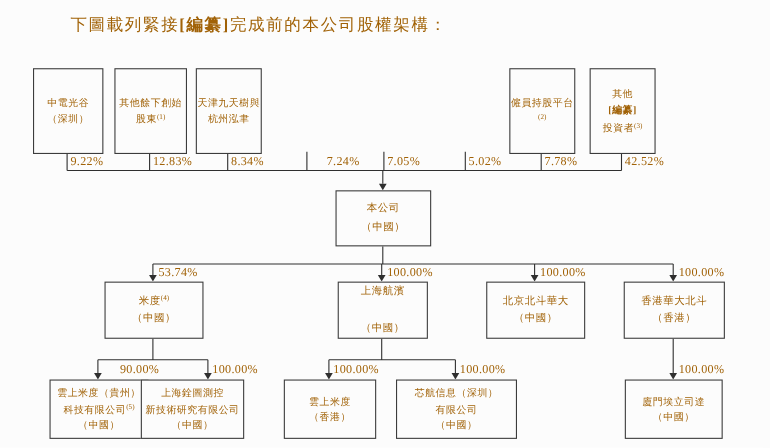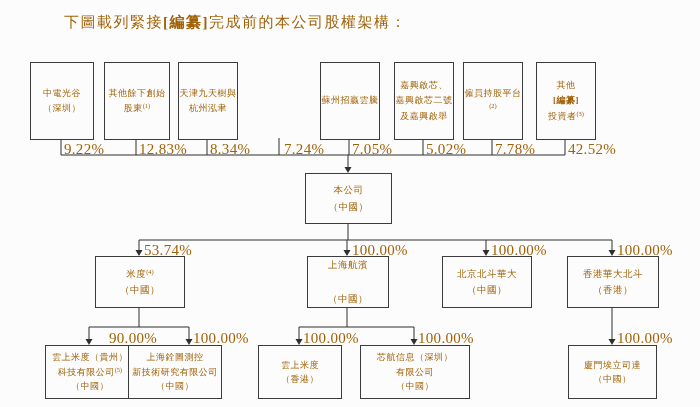--- a/index.html
+++ b/index.html
@@ -23,21 +23,21 @@
   .lv1{font-size:9px;}
   .lv2{font-size:9.5px;}
   .lv3{font-size:9px;line-height:1.6;}
   .co{font-size:9.5px;}
   .name{white-space:pre-line;}
   .ln{display:block;}
   .nw{display:inline;}
   .bold{font-weight:bold;}
   .sp{font-size:6.5px;position:relative;top:-3px;letter-spacing:0;}
   .pct{
-    position:absolute;font-size:15px;letter-spacing:0.3px;white-space:nowrap;
+    position:absolute;font-size:11px;letter-spacing:0.3px;white-space:nowrap;
   }
 </style>
 </head>
 <body>
 
 <div class="canvas">
 
   <div class="title"><span>下圖載列緊接</span><span class="bold">[編纂]</span><span>完成前的本公司股權架構：</span></div>
 
   <svg class="wires" width="700" height="407">
@@ -76,41 +76,33 @@
 （深圳）</span></span>
     </div>
   <div class="box lv1" style="left:104px;top:62px;width:64px;height:76px;">
       <span class="nw"><span class="name">其他餘下創始
 股東</span><span class="sp">(1)</span></span>
     </div>
   <div class="box lv1" style="left:178px;top:62px;width:58px;height:76px;">
       <span class="nw"><span class="name">天津九天樹與
 杭州泓聿</span></span>
     </div>
-  <div class="box lv1" style="left:320px;top:62px;width:58px;height:76px;">
-      <span class="nw"><span class="name">蘇州招贏雲騰</span></span>
-    </div>
-  <div class="box lv1" style="left:394px;top:62px;width:58px;height:76px;">
-      <span class="nw"><span class="name">嘉興啟芯、
-嘉興啟芯二號
-及嘉興啟舉</span></span>
-    </div>
   <div class="box lv1" style="left:463px;top:62px;width:58px;height:76px;">
       <span class="nw"><span class="name">僱員持股平台</span><span class="sp">(2)</span></span>
     </div>
   <div class="box lv1" style="left:536px;top:62px;width:58px;height:76px;">
     <span class="ln">其他</span>
     <span class="ln bold">[編纂]</span>
     <span class="nw"><span>投資者</span><span class="sp">(3)</span></span>
   </div>
 
   <span class="pct" style="left:64px;top:141px;">9.22%</span>
   <span class="pct" style="left:139px;top:141px;">12.83%</span>
   <span class="pct" style="left:210px;top:141px;">8.34%</span>
-  <span class="pct" style="left:284px;top:141px;text-align:right;">7.24%</span>
+  <span class="pct" style="left:297px;top:141px;text-align:right;">7.24%</span>
   <span class="pct" style="left:352px;top:141px;">7.05%</span>
   <span class="pct" style="left:426px;top:141px;">5.02%</span>
   <span class="pct" style="left:495px;top:141px;">7.78%</span>
   <span class="pct" style="left:568px;top:141px;">42.52%</span>
 
   <div class="box co" style="left:305px;top:173px;width:85px;height:49px;">
     <span class="ln">本公司</span>
     <span class="ln">（中國）</span>
   </div>
 

